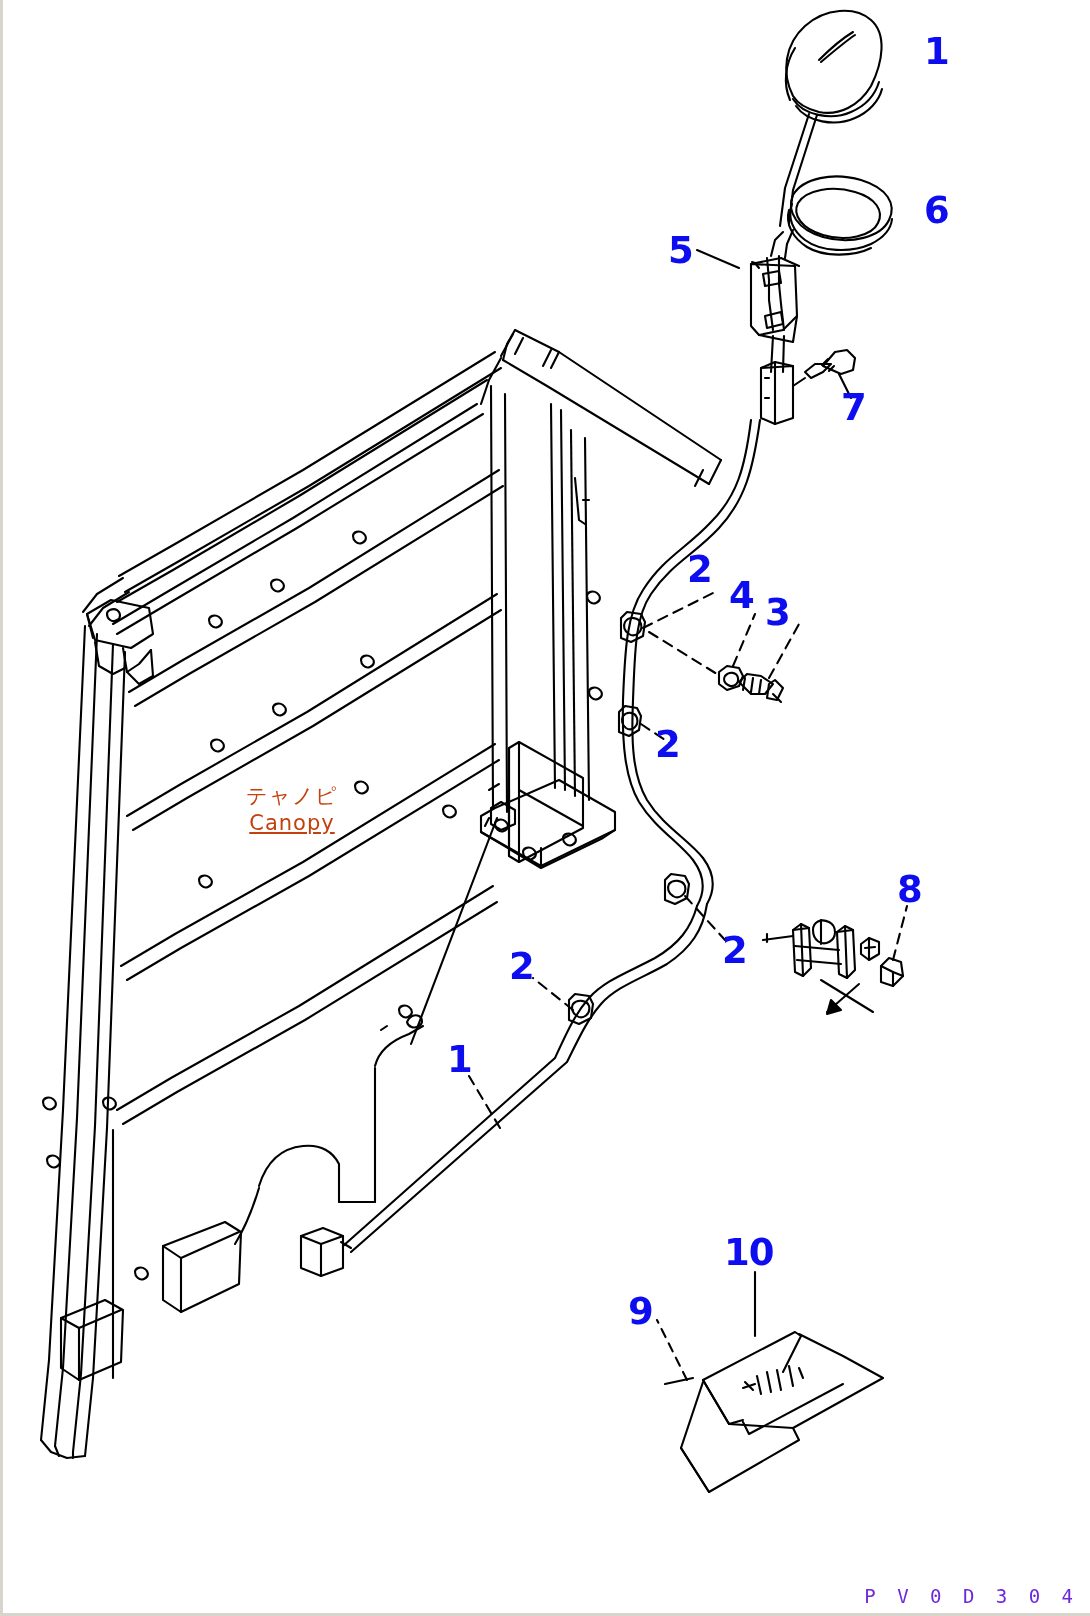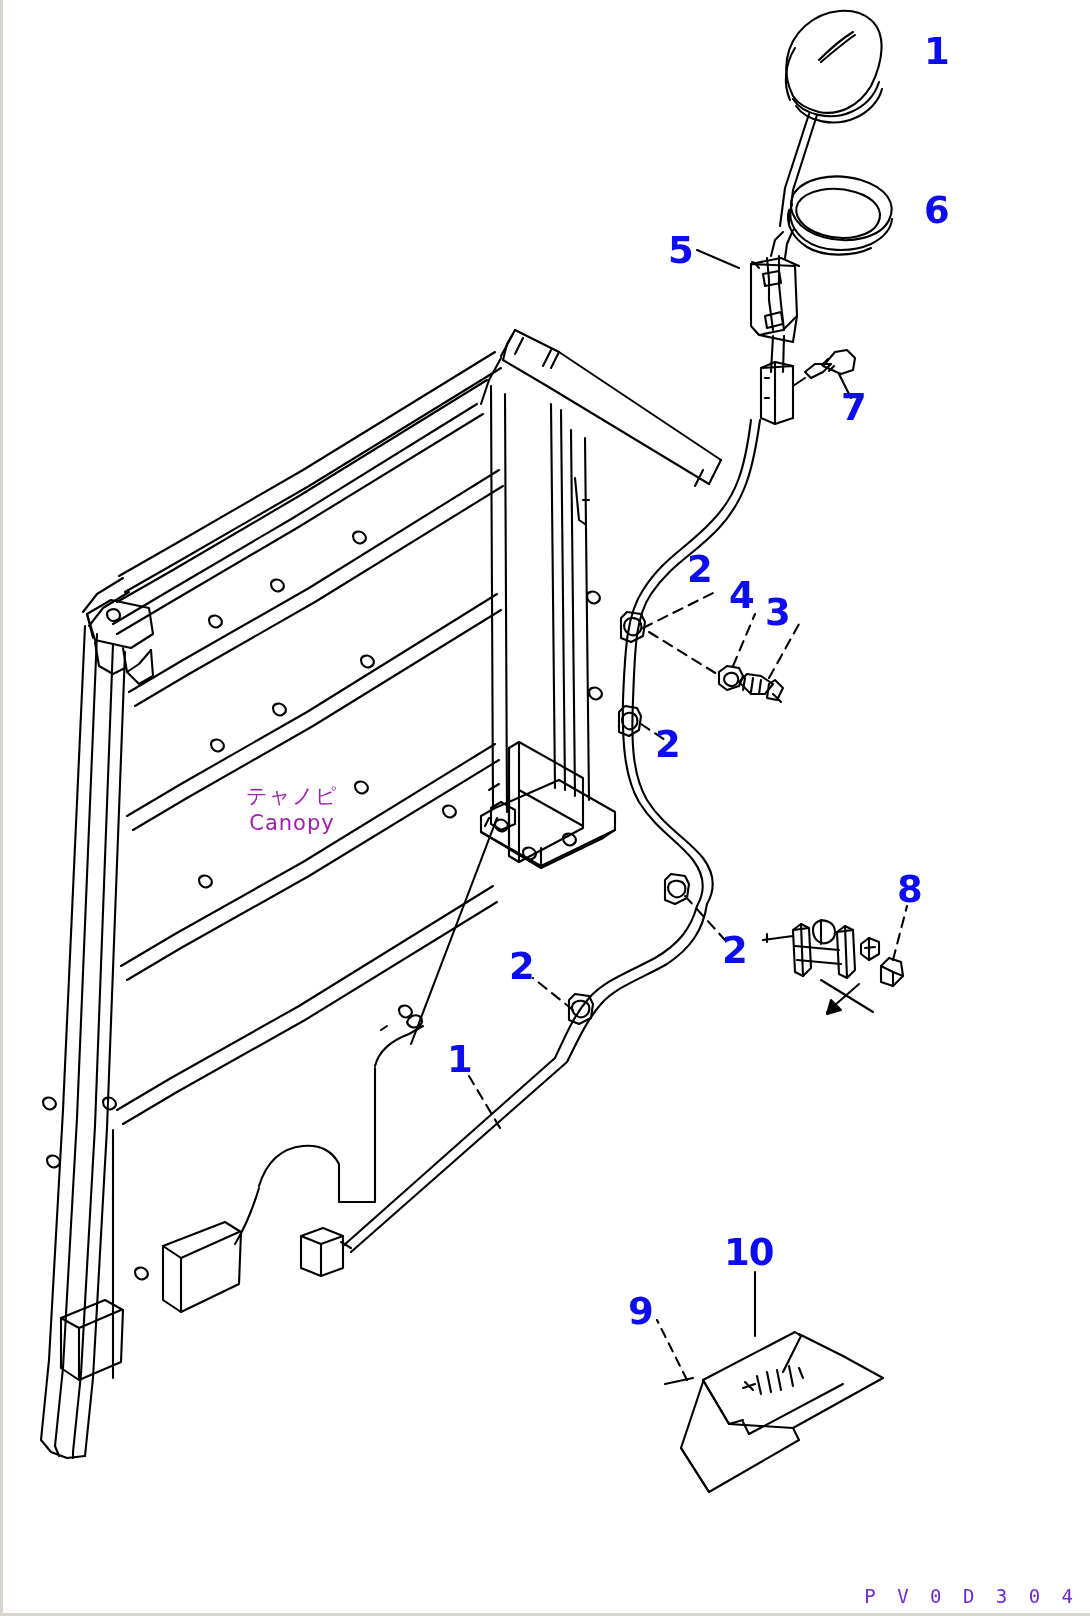--- a/index.html
+++ b/index.html
@@ -32,30 +32,31 @@
     color: #0d0df0;
     font-family: "DejaVu Sans", sans-serif;
     font-weight: bold;
     font-size: 37px;
     line-height: 1;
     letter-spacing: -1px;
     user-select: none;
   }
   .jp-label {
     position: absolute;
-    color: #a21caf;
+    color: #c2410c;
     font-family: "DejaVu Sans", sans-serif;
     font-size: 21px;
     line-height: 1.28;
     letter-spacing: 1.5px;
     white-space: nowrap;
     text-align: center;
   }
   .jp-label .en {
     letter-spacing: 1px;
+    text-decoration: underline;
   }
   #sheet-code {
     position: absolute;
     right: 12px;
     bottom: 6px;
     color: #6d28d9;
     font-family: "DejaVu Sans Mono", monospace;
     font-size: 19px;
     letter-spacing: 5px;
     white-space: nowrap;

